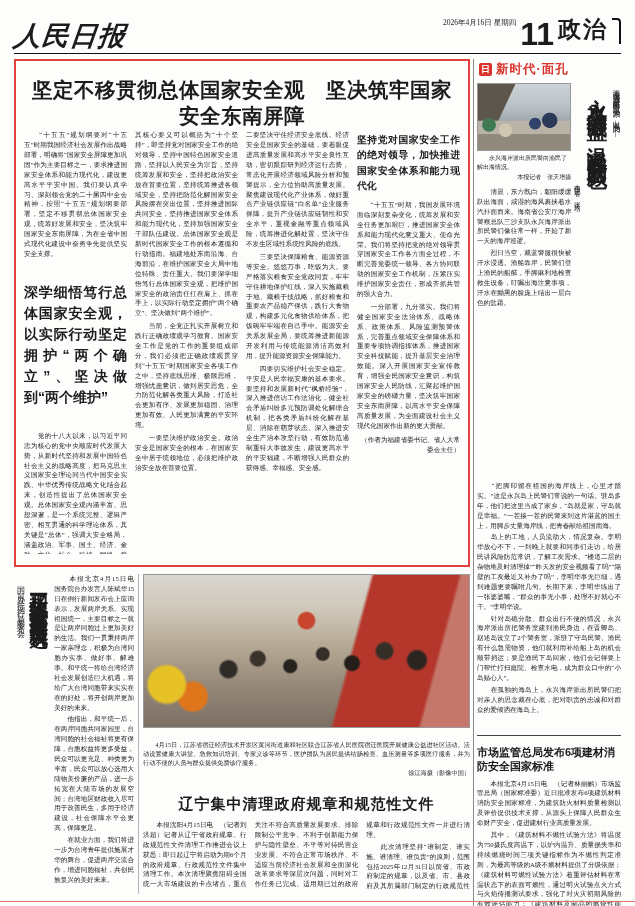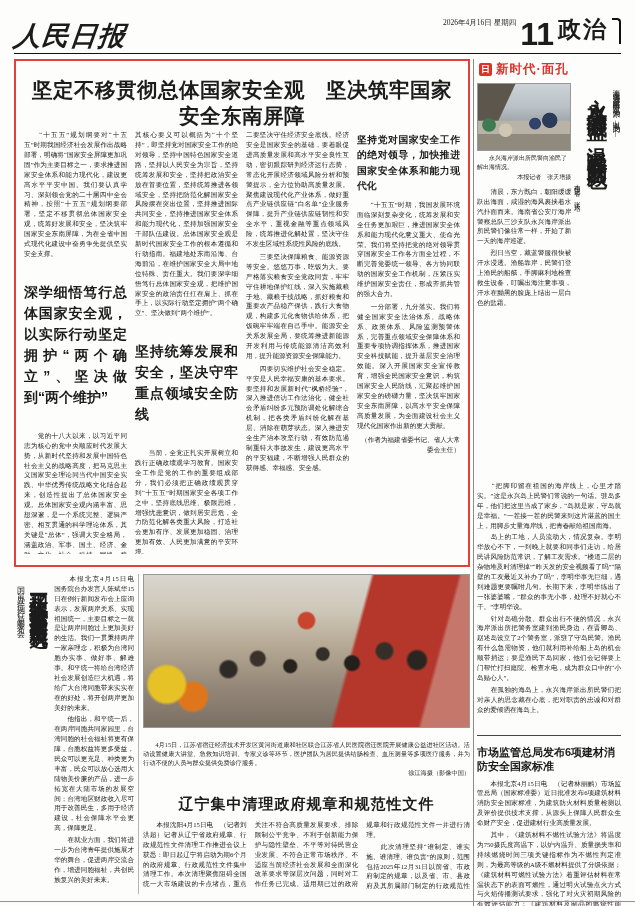--- a/index.html
+++ b/index.html
@@ -120,21 +120,20 @@
         <div class="lead-cols">
           <div class="col">
 
           <div class="blk blk-p">　　“十五五”规划纲要对“十五五”时期我国经济社会发展作出战略部署，明确将“国家安全屏障更加巩固”作为主要目标之一，要求推进国家安全体系和能力现代化，建设更高水平平安中国。我们要认真学习、深刻领会党的二十届四中全会精神，按照“十五五”规划纲要部署，坚定不移贯彻总体国家安全观，统筹好发展和安全，坚决筑牢国家安全东南屏障，为在全省中国式现代化建设中奋勇争先提供坚实安全支撑。</div>
               <div class="blk blk-subhead">深学细悟笃行总体国家安全观，以实际行动坚定拥护“两个确立”、坚决做到“两个维护”</div>
               <div class="blk blk-p">　　党的十八大以来，以习近平同志为核心的党中央顺应时代发展大势，从新时代坚持和发展中国特色社会主义的战略高度，把马克思主义国家安全理论同当代中国安全实践、中华优秀传统战略文化结合起来，创造性提出了总体国家安全观。总体国家安全观内涵丰富、思想深邃，是一个系统完整、逻辑严密、相互贯通的科学理论体系，其关键是“总体”，强调大安全格局，涵盖政治、军事、国土、经济、金融、文化、社会、科技、网络、粮食、生态、资源、核、海外利益、太空、深海、极地、生物、人工智能、数据等诸多领域，而且将随着社会发展不断动态调整。</div>
             </div>
           <div class="col">
 
           <div class="blk blk-p">其核心要义可以概括为“十个坚持”，即坚持党对国家安全工作的绝对领导，坚持中国特色国家安全道路，坚持以人民安全为宗旨，坚持统筹发展和安全，坚持把政治安全放在首要位置，坚持统筹推进各领域安全，坚持把防范化解国家安全风险摆在突出位置，坚持推进国际共同安全，坚持推进国家安全体系和能力现代化，坚持加强国家安全干部队伍建设。总体国家安全观是新时代国家安全工作的根本遵循和行动指南。福建地处东南沿海、台海前沿，在维护国家安全大局中地位特殊、责任重大。我们要深学细悟笃行总体国家安全观，把维护国家安全的政治责任扛在肩上、抓在手上，以实际行动坚定拥护“两个确立”、坚决做到“两个维护”。</div>
-              <div class="blk blk-subhead">坚持统筹发展和安全，坚决守牢重点领域安全防线</div>
               <div class="blk blk-p">　　当前，全党正扎实开展树立和践行正确政绩观学习教育。国家安全工作是党的工作的重要组成部分，我们必须把正确政绩观贯穿到“十五五”时期国家安全各项工作之中，坚持底线思维、极限思维，增强忧患意识，做到居安思危，全力防范化解各类重大风险，打造社会更加有序、发展更加稳固、治理更加有效、人民更加满意的平安环境。</div>
               <div class="blk blk-p">　　一要坚决维护政治安全。政治安全是国家安全的根本，在国家安全中居于统领地位，必须把维护政治安全放在首要位置。</div>
             </div>
           <div class="col">
 
           <div class="blk blk-p">二要坚决守住经济安全底线。经济安全是国家安全的基础，要着眼促进高质量发展和高水平安全良性互动，密切跟踪研判经济运行态势，常态化开展经济领域风险分析和预警提示，全方位协助高质量发展。聚焦建设现代化产业体系，做好重点产业链供应链“白名单”企业服务保障，提升产业链供应链韧性和安全水平，重视金融等重点领域风险，统筹推进化解处置，坚决守住不发生区域性系统性风险的底线。</div>
               <div class="blk blk-p">　　三要坚决保障粮食、能源资源等安全。悠悠万事，吃饭为大。要严格落实粮食安全党政同责，牢牢守住耕地保护红线，深入实施藏粮于地、藏粮于技战略，抓好粮食和重要农产品稳产保供，践行大食物观，构建多元化食物供给体系，把饭碗牢牢端在自己手中。能源安全关系发展全局，要统筹推进新能源开发利用与传统能源清洁高效利用，提升能源资源安全保障能力。</div>
               <div class="blk blk-p">　　四要切实维护社会安全稳定。平安是人民幸福安康的基本要求。要坚持和发展新时代“枫桥经验”，深入推进信访工作法治化，健全社会矛盾纠纷多元预防调处化解综合机制，把各类矛盾纠纷化解在基层、消除在萌芽状态。深入推进安全生产治本攻坚行动，有效防范遏制重特大事故发生，建设更高水平的平安福建，不断增强人民群众的获得感、幸福感、安全感。</div>
             </div>
           <div class="col">

